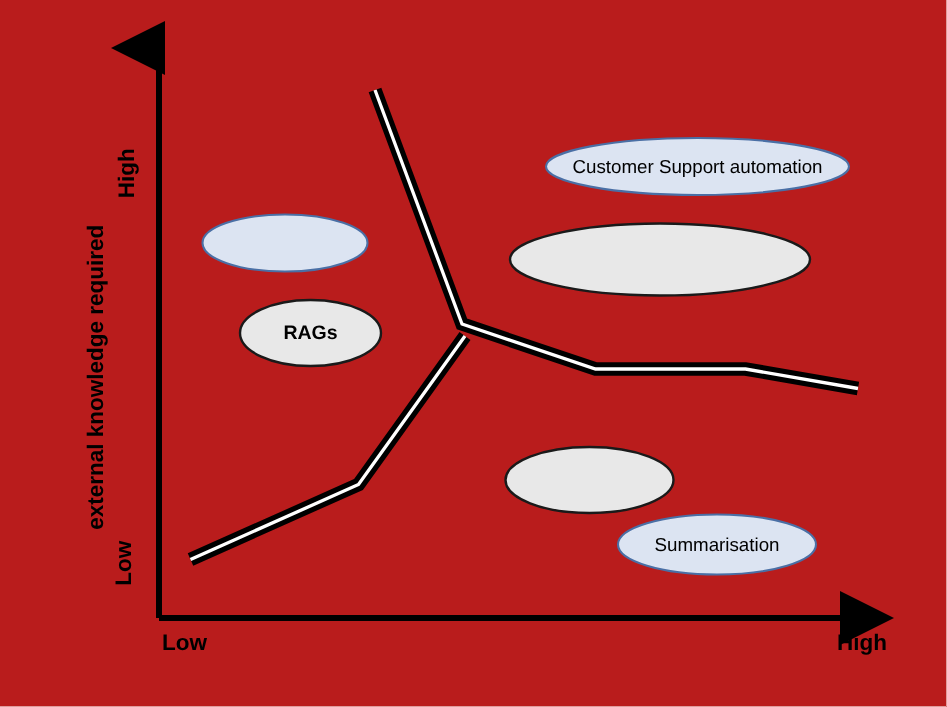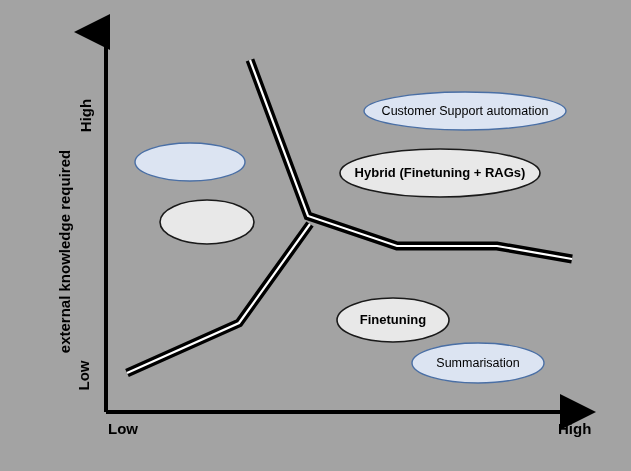--- a/index.html
+++ b/index.html
@@ -7,21 +7,21 @@
     padding: 0;
     background: #ffffff;
   }
   body {
     font-family: "Liberation Sans", sans-serif;
   }
   #canvas {
     position: relative;
     width: 631px;
     height: 471px;
-    background: #a3a3a3;
+    background: #b91c1c;
     overflow: hidden;
   }
   #diagram-svg {
     position: absolute;
     left: 0;
     top: 0;
     width: 631px;
     height: 471px;
   }
   .axis-line {
@@ -152,25 +152,24 @@
     <ellipse class="node-ellipse-blue" cx="465" cy="111" rx="101" ry="19"></ellipse>
     <ellipse class="node-ellipse-gray" cx="440" cy="173" rx="100" ry="24"></ellipse>
     <ellipse class="node-ellipse-blue" cx="190" cy="162" rx="55" ry="19"></ellipse>
     <ellipse class="node-ellipse-gray" cx="207" cy="222" rx="47" ry="22"></ellipse>
     <ellipse class="node-ellipse-gray" cx="393" cy="320" rx="56" ry="22"></ellipse>
     <ellipse class="node-ellipse-blue" cx="478" cy="363" rx="66" ry="20"></ellipse>
   </svg>
 
   <div class="node-label blue-text" style="left:364px; top:105px; width:202px;">Customer Support automation</div>
 
-  <div class="node-label gray-text" style="left:340px; top:166px; width:200px;">Hybrid (Finetuning + RAGs)</div>
 
 
+  <div class="node-label gray-text" style="left:160px; top:215px; width:94px;">RAGs</div>
 
-  <div class="node-label gray-text" style="left:337px; top:313px; width:112px;">Finetuning</div>
 
   <div class="node-label blue-text" style="left:412px; top:357px; width:132px;">Summarisation</div>
 
 
   <div class="axis-text" id="x-low-label">Low</div>
 
   <div class="axis-text" id="x-high-label">High</div>
 
   <div class="axis-text" id="y-axis-title">external knowledge required</div>
 

